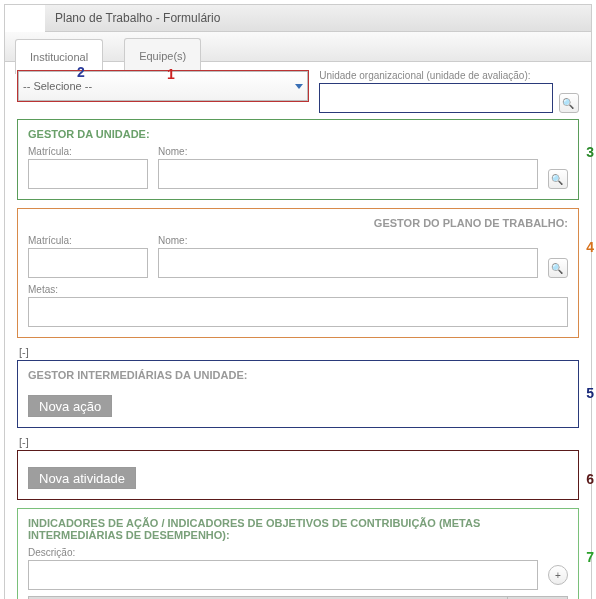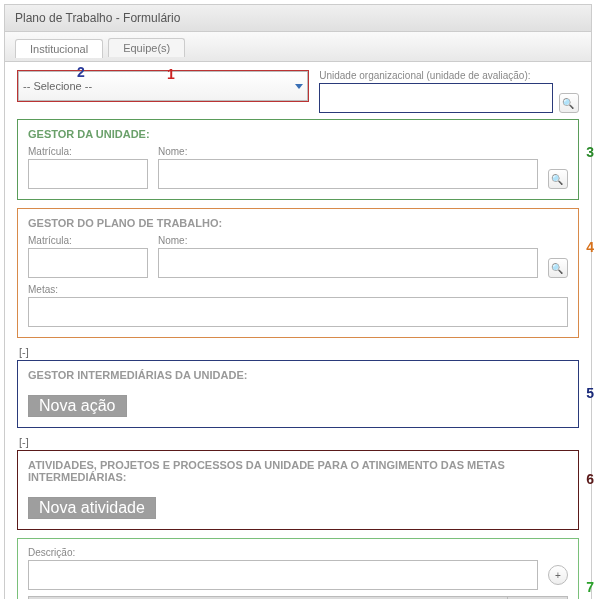--- a/index.html
+++ b/index.html
@@ -1,38 +1,38 @@
 <!DOCTYPE html>
 <html><head>
 <meta charset="utf-8">
 <style>
   * { box-sizing: border-box; margin: 0; padding: 0; }
   body { font-family: Arial, sans-serif; font-size: 11px; background: #fff; color: #666; width: 596px; }
   .window { border: 1px solid #ccc; margin: 4px; }
-  .titlebar { background: linear-gradient(#f0f0f0,#e0e0e0); padding: 6px 10px; font-size: 12px; color: #555; border-bottom:1px solid #ccc;}
+  .titlebar { background: linear-gradient(#f0f0f0,#e0e0e0); padding: 6px 10px; font-size: 12px; color: #555; border-bottom:1px solid #ccc;margin-left:40px;}
   .tabbar { background: linear-gradient(#fafafa,#e8e8e8); padding: 6px 0 0 10px; height:30px; border-bottom:1px solid #ccc;}
-  .tab { display:inline-block; padding: 3px 14px; border:1px solid #ccc; border-bottom:none; background:#f5f5f5; color:#777; font-size:11px; border-radius:3px 3px 0 0; margin-right:2px; cursor:pointer;}
+  .tab { display:inline-block; padding: 11px 14px; border:1px solid #ccc; border-bottom:none; background:#f5f5f5; color:#777; font-size:11px; border-radius:3px 3px 0 0; margin-right:18px; cursor:pointer;}
   .tab.active { background:#fff; position:relative; top:1px;}
   .content { padding: 8px 12px 16px 12px; position:relative;}
   .row { display:flex; gap:10px; margin-bottom:6px; position:relative;}
   .col { flex:1; }
   .lbl { font-size:10px; color:#888; margin-bottom:2px; display:block;}
   .select, .input { width:100%; height:22px; border:1px solid #bbb; background:#fff; font-size:11px; padding:14px 4px; color:#666;}
   .select { background: linear-gradient(#fff,#f3f3f3); display:flex; align-items:center; justify-content:space-between; cursor:pointer;}
   .select .caret { width:0;height:0;border-left:4px solid transparent;border-right:4px solid transparent;border-top:5px solid #3a6fb5;}
   .iconbtn { width:20px; height:20px; border:1px solid #bbb; border-radius:3px; background:linear-gradient(#fff,#eee); display:flex; align-items:center; justify-content:center; cursor:pointer; font-size:10px; color:#666;}
   .box { border:1px solid; padding:8px 10px 10px 10px; margin-bottom:8px; position:relative;}
   .box-title { font-size:11px; font-weight:bold; padding-bottom:6px; }
   .box.green { border-color:#5a9c5a;} .box.green .box-title{color:#6aa06a;}
-  .box.orange { border-color:#d88a4a;} .box.orange .box-title{color:#999;}
+  .box.orange { border-color:#d88a4a;} .box.orange .box-title{color:#999;text-align:right;}
   .box.navy { border-color:#2a3a7a;} .box.navy .box-title{color:#999;}
   .box.darkred { border-color:#5a1a1a;} .box.darkred .box-title{color:#999;}
   .box.lime { border-color:#7ac07a;} .box.lime .box-title{color:#7aa07a;}
   .annot { position:absolute; font-weight:bold; font-size:14px; pointer-events:none;}
-  .btn { height:22px; padding:0 10px; border:1px solid #9a9a9a; background:#b0b0b0; color:#fff; font-size:16px; cursor:pointer; display:inline-flex; align-items:center;}
+  .btn { height:22px; padding:0 10px; border:1px solid #9a9a9a; background:#b0b0b0; color:#fff; font-size:13px; cursor:pointer; display:inline-flex; align-items:center;}
   .btn.small { background:#9e9e9e; }
   .collapse { font-size:11px; color:#666; margin:2px 0 2px 2px; cursor:pointer;}
   .subrow { display:flex; gap:10px; align-items:flex-end;}
   .subcol-sm{width:120px;} .subcol-lg{flex:1;}
   .metas-hdr { display:flex; background:#dcdcdc; border:1px solid #bbb; font-size:10px; color:#555;}
   .metas-hdr .c1{flex:1; padding:2px 4px;} .metas-hdr .c2{width:60px; padding:2px 4px; text-align:right; border-left:1px solid #bbb;}
   .ciclo-wrap{border:1px solid #b33; padding:0;}
   .unid-wrap{border:1px solid #2a3a7a; padding:0;}
 </style>
 </head>
@@ -118,27 +118,27 @@
       <span class="annot" style="color:#1a2a7a; right:-16px; top:24px;">5</span>
       <div class="box-title">GESTOR INTERMEDIÁRIAS DA UNIDADE:</div>
       <div style="height:8px;"></div>
       <button class="btn small">Nova ação</button>
     </div>
 
     <div class="collapse">[-]</div>
 
     <div class="box darkred">
       <span class="annot" style="color:#5a1a1a; right:-16px; top:20px;">6</span>
-      <div class="box-title">ATIVIDADES, PROJETOS E PROCESSOS DA UNIDADE PARA O ATINGIMENTO DAS METAS INTERMEDIÁRIAS:</div>
       <div style="height:8px;"></div>
       <button class="btn small">Nova atividade</button>
     </div>
 
     <div class="box lime">
       <span class="annot" style="color:#2aa02a; right:-16px; top:40px;">7</span>
+      <div class="box-title">INDICADORES DE AÇÃO / INDICADORES DE OBJETIVOS DE CONTRIBUIÇÃO (METAS INTERMEDIÁRIAS DE DESEMPENHO):</div>
       <label class="lbl">Descrição:</label>
       <div class="subrow" style="align-items:center;">
         <input class="input" style="flex: 1 1 0%;" value="">
         <div class="iconbtn" style="border-radius:10px;">
             <span>+</span>
           </div>
       </div>
       <div class="metas-hdr" style="margin-top:6px;">
         <div class="c1">Metas</div>
         <div class="c2">Opções</div>

